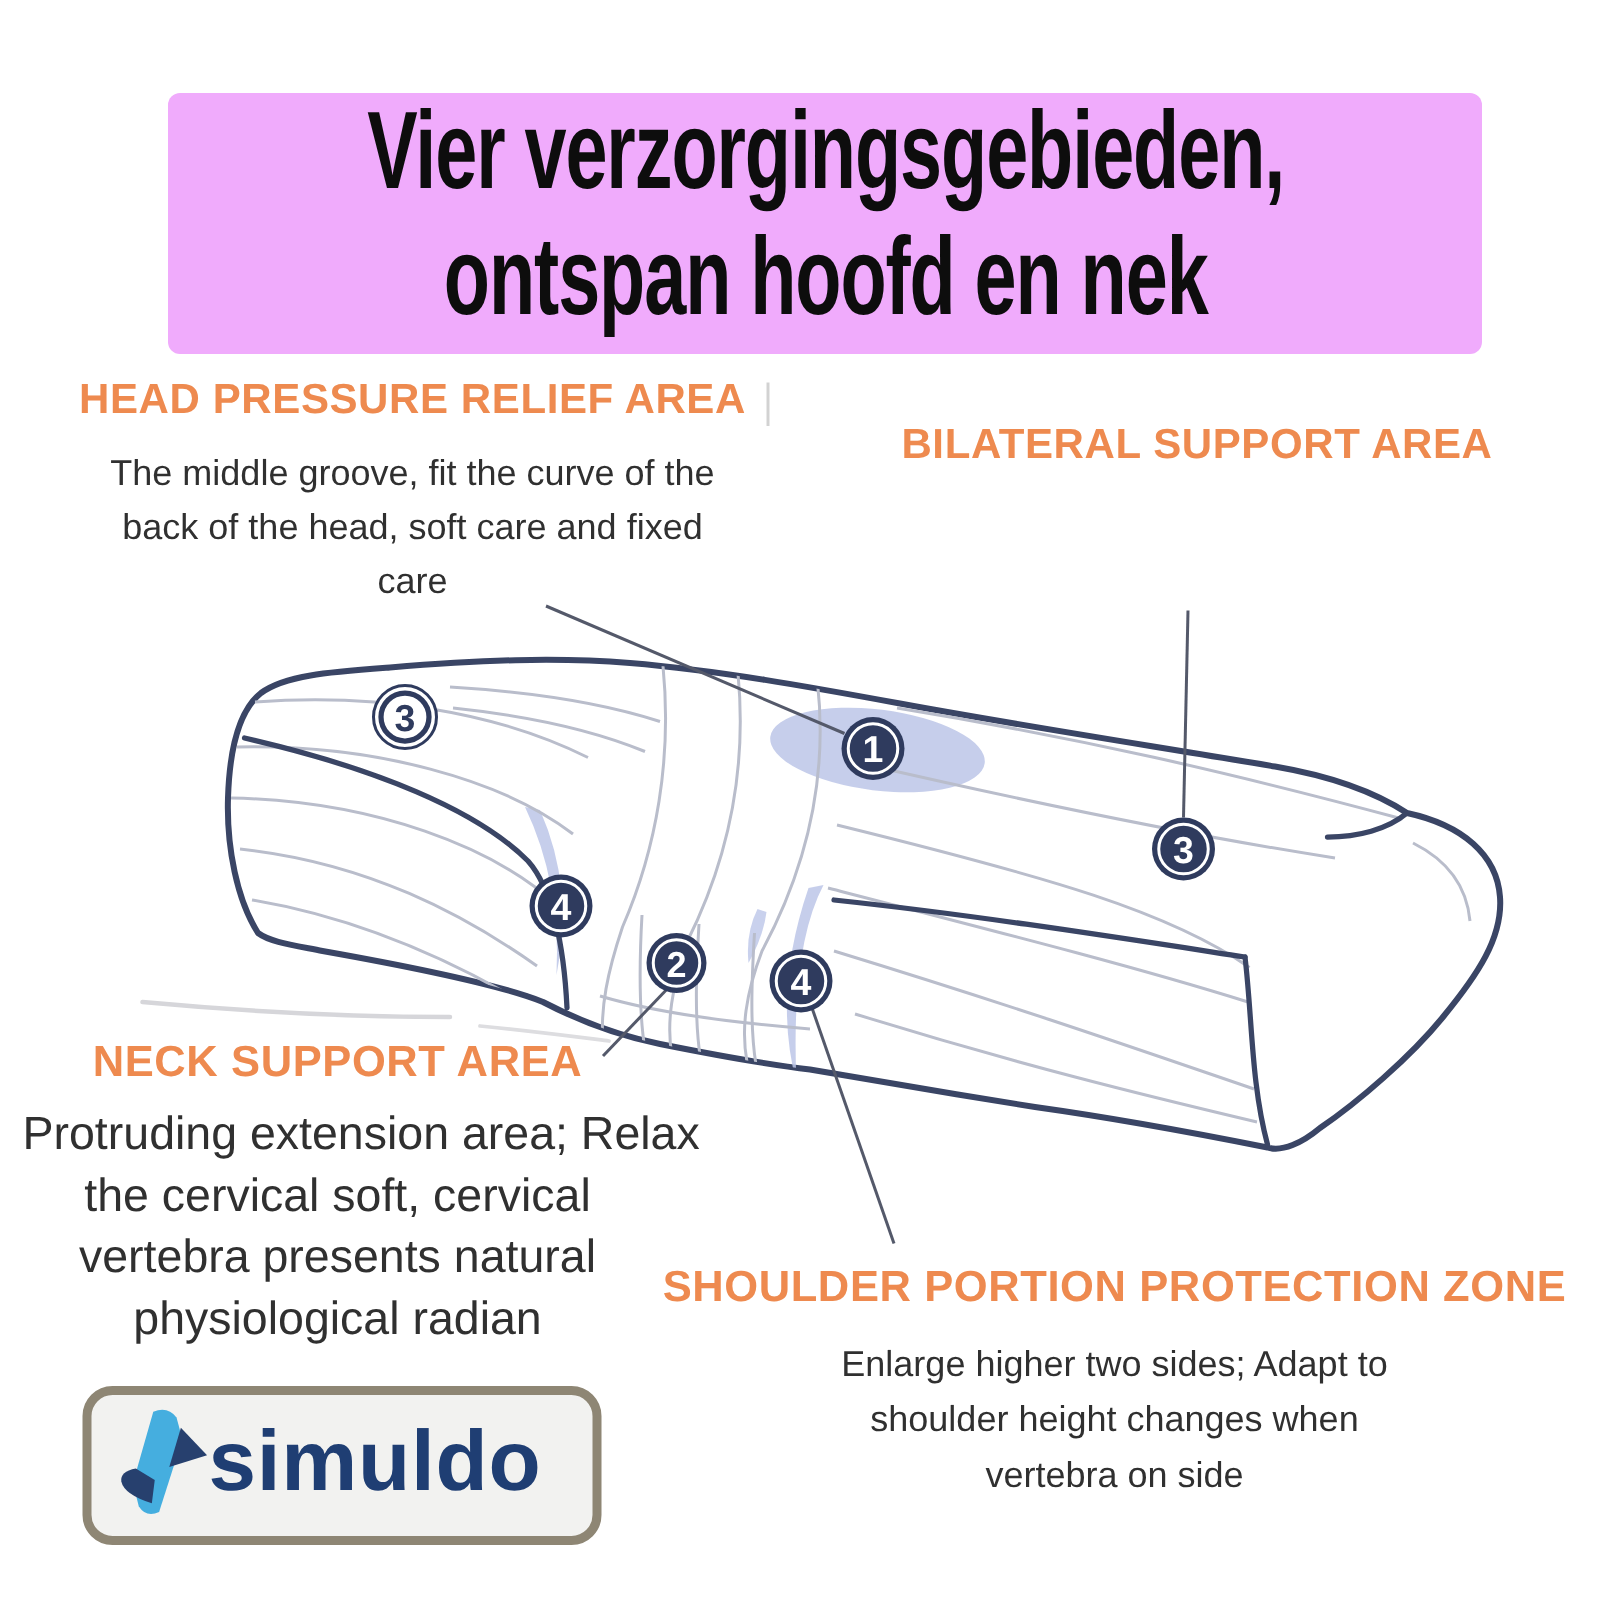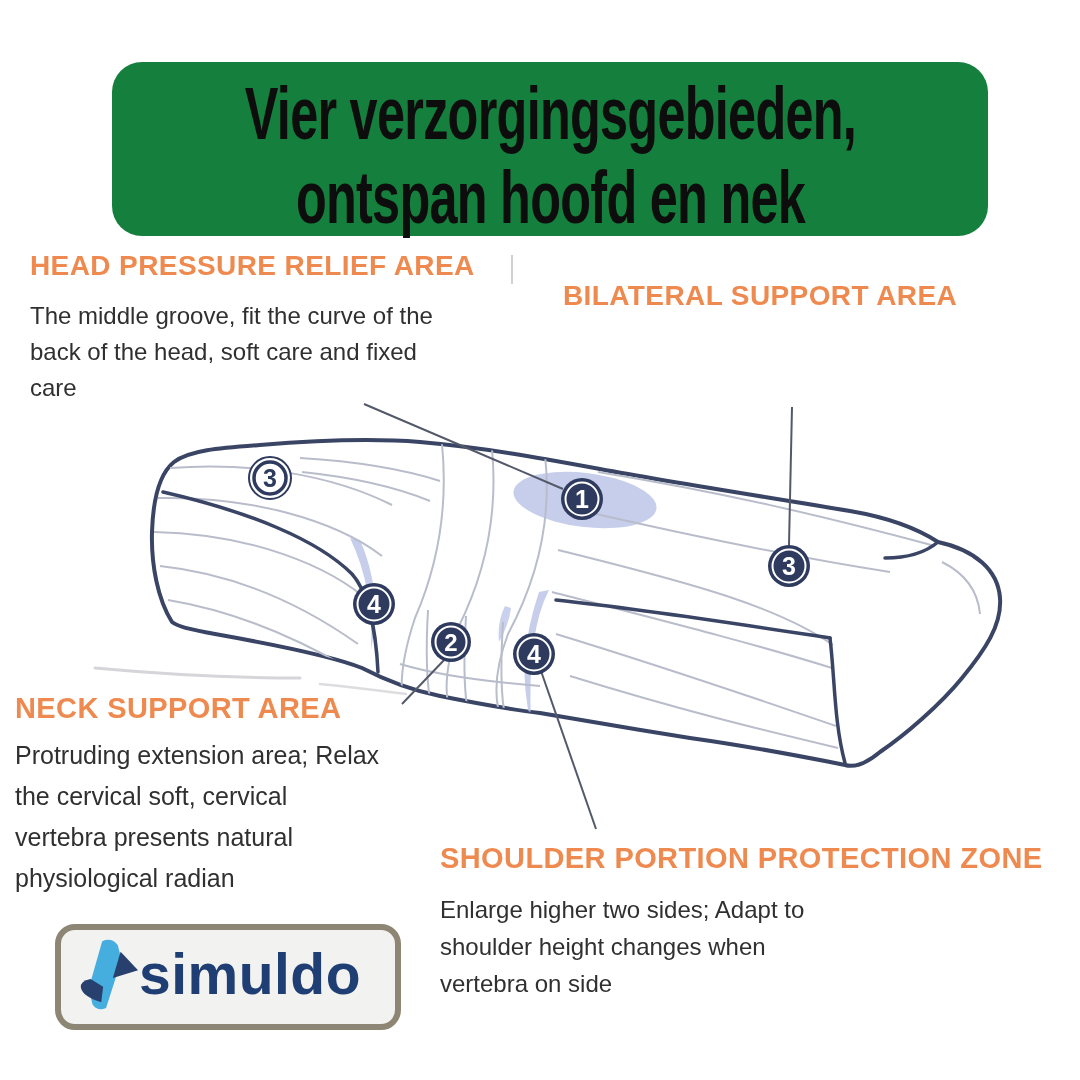--- a/index.html
+++ b/index.html
@@ -6,46 +6,46 @@
   .canvas{
     position:relative;
     width:1080px;height:1080px;
     background:#ffffff;
     overflow:hidden;
     font-family:"Liberation Sans", sans-serif;
   }
   
   .banner{
     position:absolute;left:112px;top:62px;width:876px;height:174px;
-    background:#15803d;border-radius:30px;
-    display:flex;align-items:flex-end;justify-content:center;
+    background:#f0abfc;border-radius:8px;
+    display:flex;align-items:flex-start;justify-content:center;
   }
   .banner-inner{
     text-align:center;color:#0d0d0d;font-weight:700;
     font-size:70px;line-height:80px;letter-spacing:-1px;
     transform:scale(0.72,1.05);transform-origin:center;
     white-space:nowrap;
   }
   
   .diagram{position:absolute;left:0;top:0;width:1080px;height:1080px;}
   
-  .sec{position:absolute;}
+  .sec{position:absolute;text-align:center;}
   .sec-title{
     color:#ee8a4f;font-weight:700;font-size:28px;letter-spacing:0.4px;
     white-space:nowrap;
   }
   .sec-body{color:#303030;font-size:24px;margin-top:12px;}
   .sec-body .line{white-space:nowrap;}
   .sec-head{left:30px;top:250px;width:490px;}
   .sec-head .sec-body{margin-top:16px;line-height:36px;}
   .sec-bilateral{left:563px;top:280px;width:470px;}
   .sec-bilateral .sec-body{margin-top:38px;line-height:36px;font-size:25px;}
   .sec-neck{left:15px;top:692px;width:420px;}
   .sec-neck .sec-title{font-size:29px;}
-  .sec-neck .sec-body{margin-top:10px;line-height:41px;font-size:25px;}
+  .sec-neck .sec-body{margin-top:10px;line-height:41px;font-size:31px;}
   .sec-shoulder{left:440px;top:842px;width:606px;}
   .sec-shoulder .sec-title{font-size:29px;}
   .sec-shoulder .sec-body{margin-top:16px;line-height:37px;}
   
   .logo{
     position:absolute;left:55px;top:924px;width:346px;height:106px;
     box-sizing:border-box;border:6px solid #8e8674;border-radius:20px;
     background:#f2f2f0;
     display:flex;align-items:center;padding-left:16px;
   }

